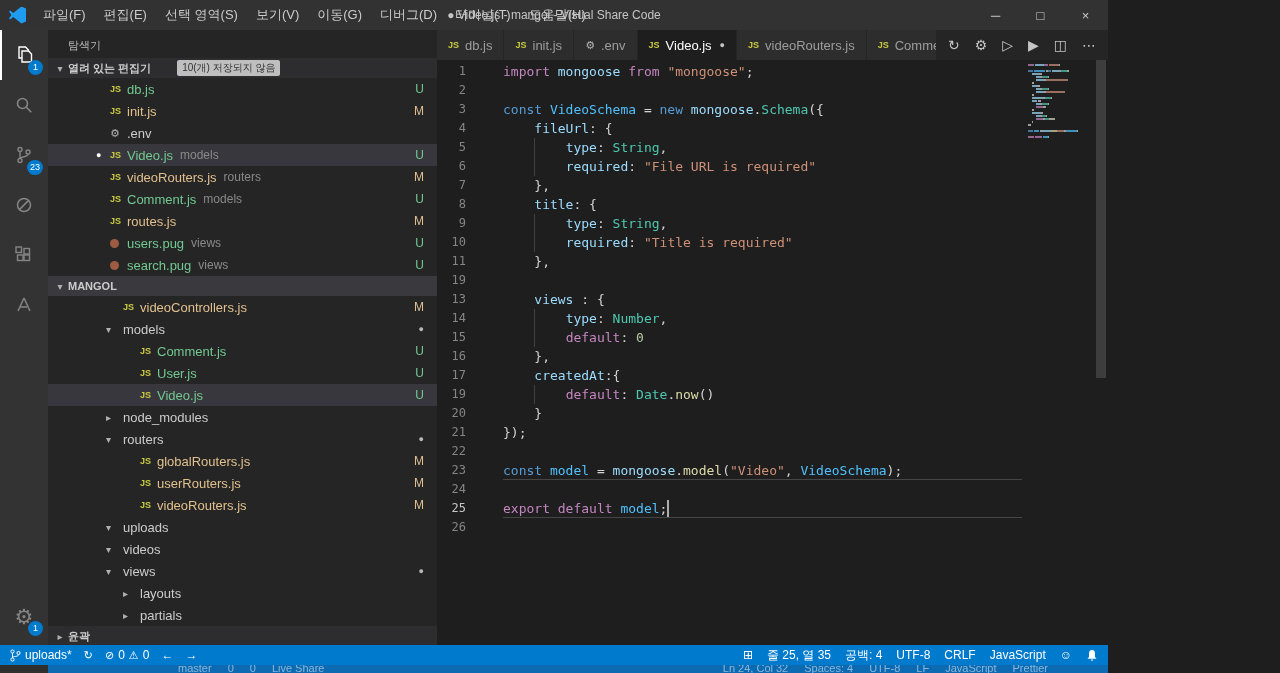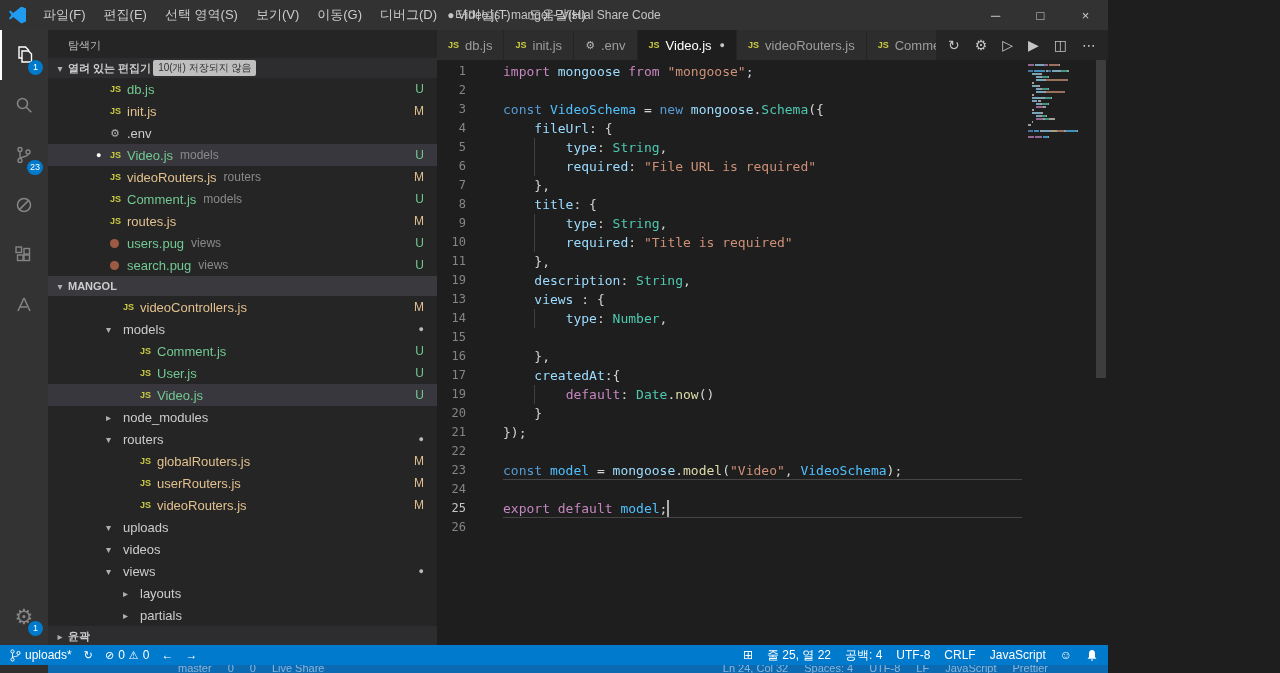--- a/index.html
+++ b/index.html
@@ -28,21 +28,21 @@
   .ab-badge{position:absolute;right:5px;bottom:5px;background:#007acc;color:#fff;border-radius:9px;
             font-size:9px;min-width:15px;height:15px;line-height:15px;text-align:center;padding:0 3px;}
 
   
   .sidebar{width:389px;flex:0 0 389px;background:#252526;display:flex;flex-direction:column;overflow:hidden;}
   .side-title{height:28px;flex:0 0 28px;line-height:30px;padding-left:20px;font-size:11px;color:#bbb;}
   .sec-header{height:20px;flex:0 0 20px;display:flex;align-items:center;background:#2d2d30;font-size:11px;font-weight:bold;color:#ccc;padding-left:4px;cursor:pointer;}
   .sec-header.mangol{background:#3a3a3e;}
   .sec-header.outline{margin-top:auto;}
   .chev{width:16px;text-align:center;font-size:10px;color:#b0b0b0;font-weight:normal;}
-  .sec-badge{margin-left:2px;background:#bfbfbf;color:#333;font-weight:normal;border-radius:2px;padding:1px 5px;font-size:10px;}
+  .sec-badge{margin-left:26px;background:#bfbfbf;color:#333;font-weight:normal;border-radius:2px;padding:1px 5px;font-size:10px;}
   .row{height:22px;flex:0 0 22px;display:flex;align-items:center;position:relative;padding-left:48px;cursor:pointer;white-space:nowrap;}
   .row.sel{background:#37373d;}
   .slot{width:14px;flex:0 0 14px;font-size:9px;color:#fff;}
   .tw{width:17px;flex:0 0 17px;font-size:10px;color:#b0b0b0;}
   .ficon{width:17px;flex:0 0 17px;font-size:9px;display:inline-flex;align-items:center;text-align:right;}
   .ficon.js{color:#cbcb41;font-weight:bold;}
   .ficon.gear{color:#b5b5b5;font-size:11px;}
   .ficon.pug::before{content:'';display:inline-block;width:9px;height:9px;border-radius:50%;background:#9e5b44;}
   .fname{color:#ccc;}
   .fname.st-U{color:#73c991;}
@@ -409,32 +409,32 @@
             <div class="code-line">
               <span class="ln">10</span>
               <span class="ltext"><span class="iguide" style="left: 4ch;"></span><span class="tok-p">        </span><span class="tok-v">required</span><span class="tok-p">: </span><span class="tok-s">"Title is required"</span></span>
             </div>
             <div class="code-line">
               <span class="ln">11</span>
               <span class="ltext"><span class="tok-p">    },</span></span>
             </div>
             <div class="code-line">
               <span class="ln">19</span>
-              <span class="ltext"><span class="tok-p">    </span><span class="tok-v">description</span><span class="tok-p">: </span><span class="tok-t">String</span><span class="tok-p">,</span></span>
             </div>
             <div class="code-line">
               <span class="ln">13</span>
               <span class="ltext"><span class="tok-p">    </span><span class="tok-v">views</span><span class="tok-p"> : {</span></span>
             </div>
             <div class="code-line">
               <span class="ln">14</span>
               <span class="ltext"><span class="iguide" style="left: 4ch;"></span><span class="tok-p">        </span><span class="tok-v">type</span><span class="tok-p">: </span><span class="tok-t">Number</span><span class="tok-p">,</span></span>
             </div>
             <div class="code-line">
               <span class="ln">15</span>
+              <span class="ltext"><span class="iguide" style="left: 4ch;"></span><span class="tok-p">        </span><span class="tok-c">default</span><span class="tok-p">: </span><span class="tok-n">0</span></span>
             </div>
             <div class="code-line">
               <span class="ln">16</span>
               <span class="ltext"><span class="tok-p">    },</span></span>
             </div>
             <div class="code-line">
               <span class="ln">17</span>
               <span class="ltext"><span class="tok-p">    </span><span class="tok-v">createdAt</span><span class="tok-p">:{</span></span>
             </div>
             <div class="code-line">
@@ -655,21 +655,21 @@
         </div>
       <div class="sb-item">
           <span>→</span>
         </div>
     </div>
     <div class="sb-right">
       <div class="sb-item">
           <span>⊞</span>
         </div>
       <div class="sb-item">
-          <span>줄 25, 열 22</span>
+          <span>줄 25, 열 35</span>
         </div>
       <div class="sb-item">
           <span>공백: 4</span>
         </div>
       <div class="sb-item">
           <span>UTF-8</span>
         </div>
       <div class="sb-item">
           <span>CRLF</span>
         </div>

